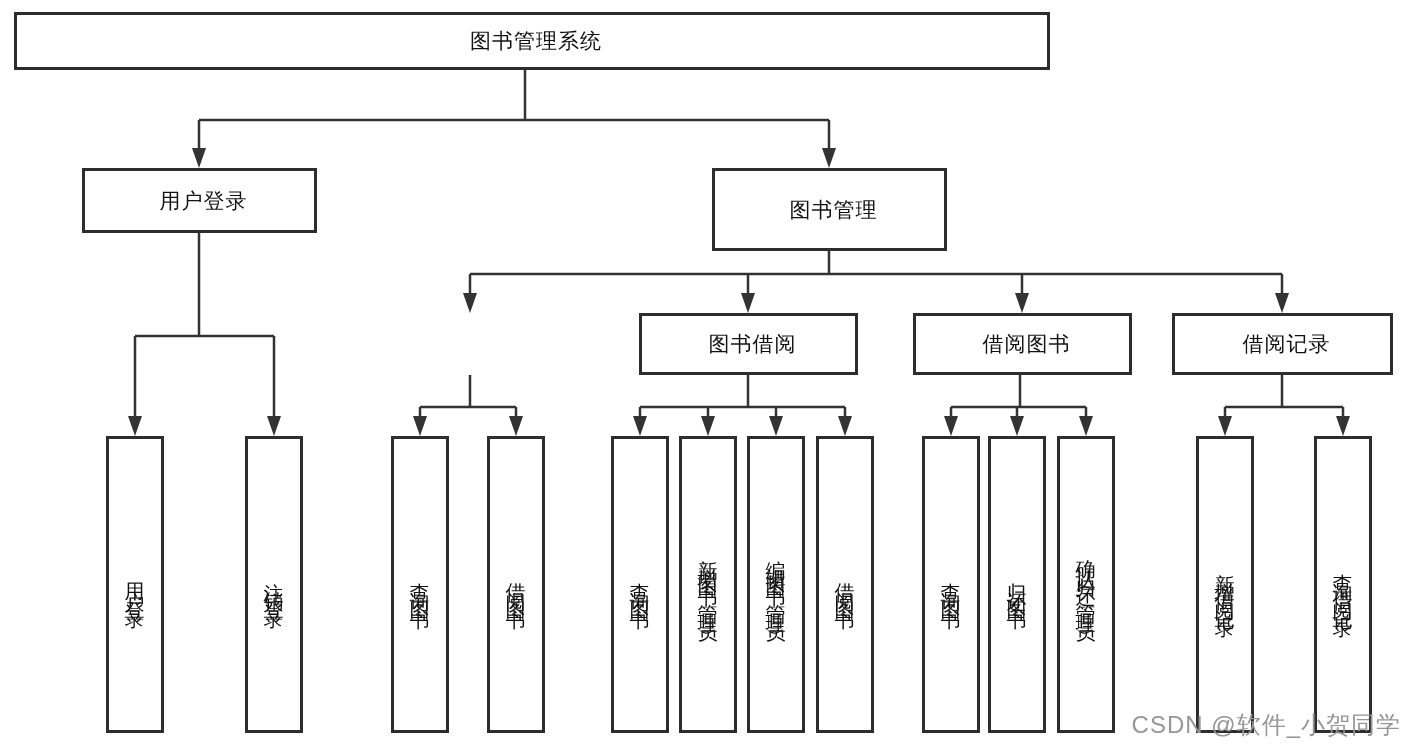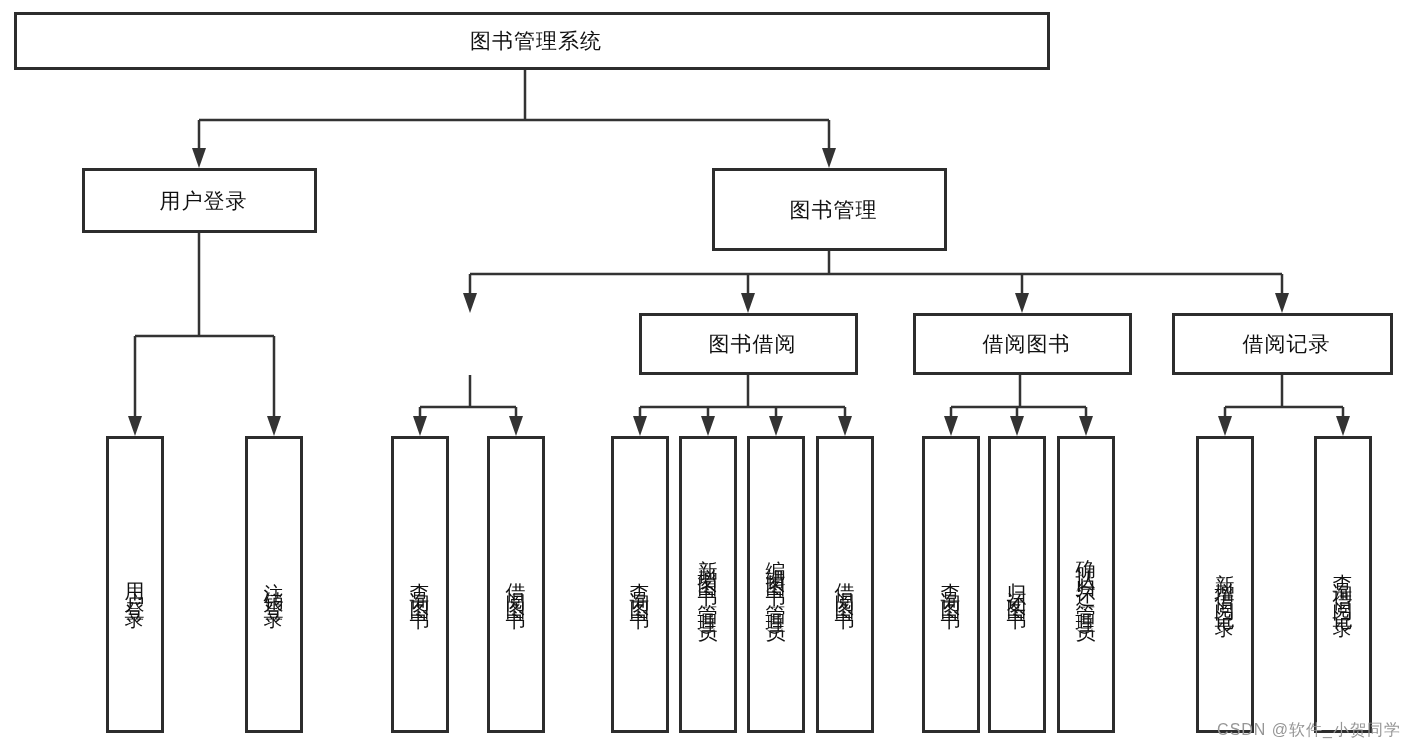--- a/index.html
+++ b/index.html
@@ -19,21 +19,21 @@
     position:absolute;box-sizing:border-box;background:#ffffff;
     border:3px solid #2d2d2d;width:58px;height:297px;top:436px;
     display:flex;align-items:center;justify-content:center;
   }
   .vbox span{
     writing-mode:vertical-rl;text-orientation:mixed;
     font-size:20px;letter-spacing:9px;line-height:1;color:#111111;
   }
   #watermark{
     position:absolute;right:4px;bottom:6px;
-    font-size:16px;color:#969696;letter-spacing:1px;white-space:nowrap;
+    font-size:24px;color:#969696;letter-spacing:1px;white-space:nowrap;
   }
 </style>
 </head>
 <body>
 
 <div id="canvas">
 
   <svg id="wires" viewBox="0 0 1405 747" xmlns="http://www.w3.org/2000/svg">
     <defs>
       <path id="arrowhead" d="M-7 -20 L7 -20 L0 0 Z" fill="#333333"></path>

